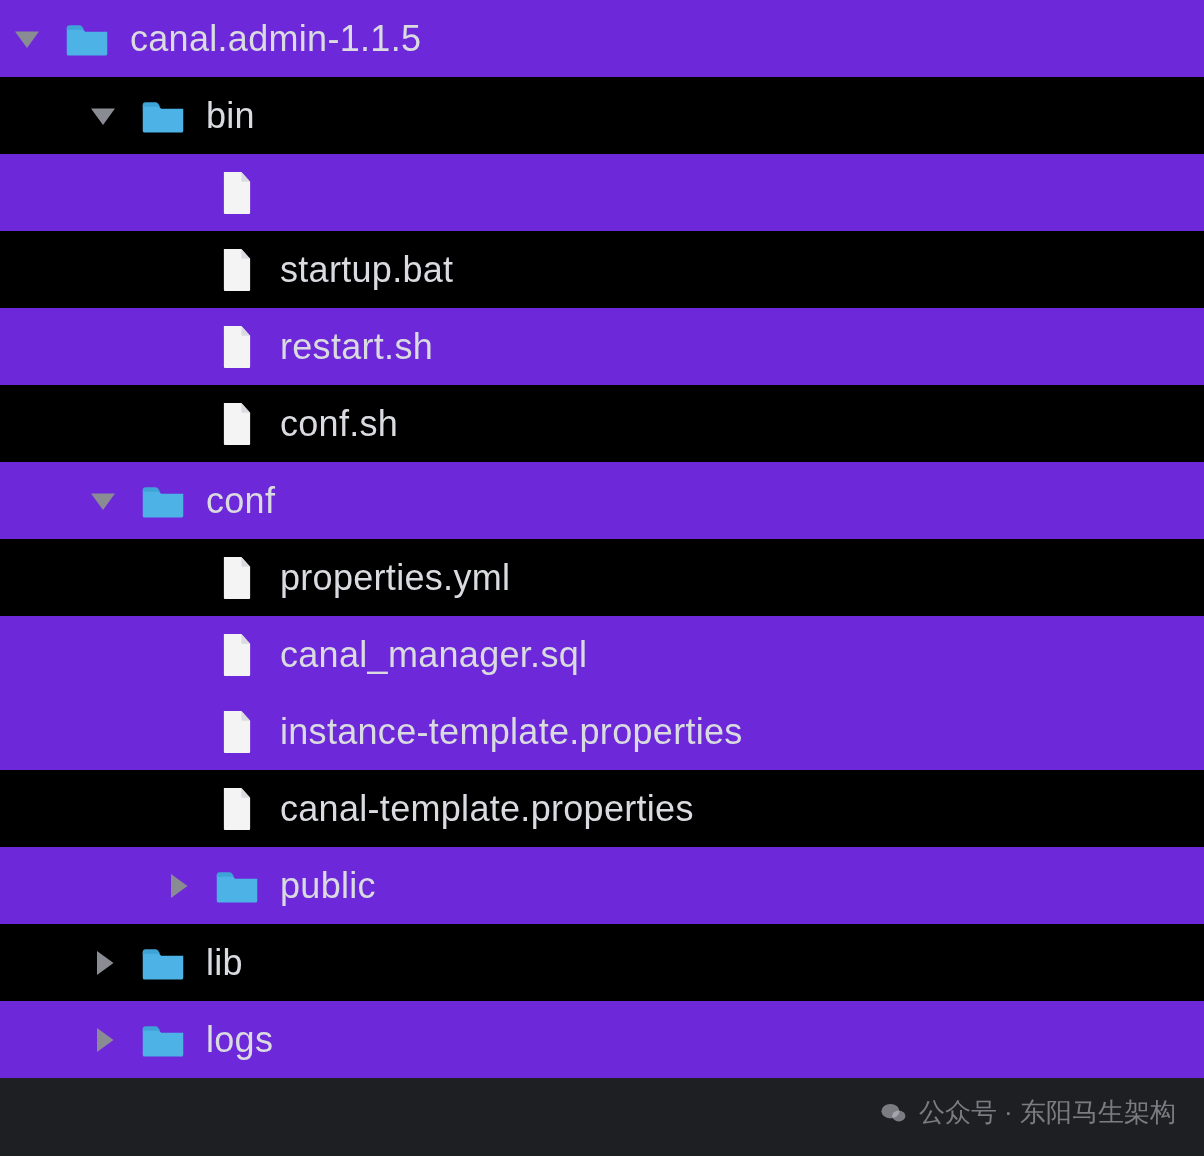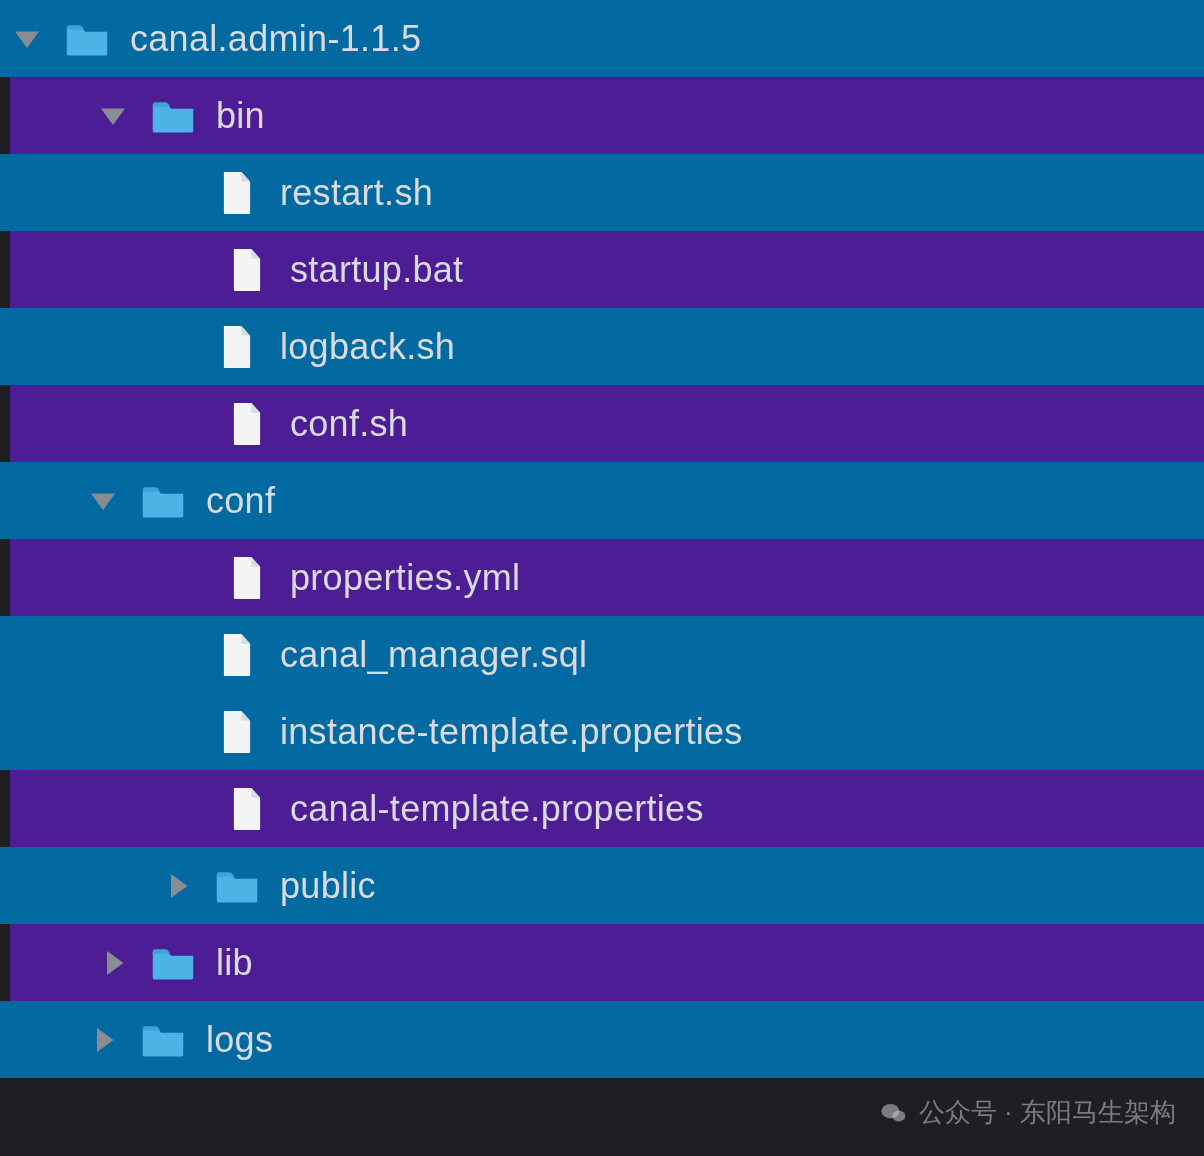--- a/index.html
+++ b/index.html
@@ -17,22 +17,22 @@
   }
   .row {
     display: flex;
     align-items: center;
     height: 77px;
     font-size: 36px;
     font-weight: 400;
     padding-left: 12px;
     user-select: none;
   }
-  .row.alt { background: #0369a1; }
-  .row.plain { background: #4c1d95; margin-left: 10px; }
+  .row.alt { background: #6d28d9; }
+  .row.plain { background: #000000; }
 
   
   .ind-0 { padding-left: 12px; }
   .ind-1 { padding-left: 88px; }
   .ind-2 { padding-left: 162px; }
 
   .arrow {
     width: 30px;
     height: 30px;
     display: flex;
@@ -149,41 +149,40 @@
     <span class="label">bin</span>
   </div>
 
   <div class="row alt ind-2">
     <span class="spacer-arrow"></span>
     <span class="icon">
       <svg width="34" height="44">
           <use href="#file"></use>
         </svg>
     </span>
+  </div>
+
+  <div class="row plain ind-2">
+    <span class="spacer-arrow"></span>
+    <span class="icon">
+      <svg width="34" height="44">
+          <use href="#file"></use>
+        </svg>
+    </span>
+    <span class="label">startup.bat</span>
+  </div>
+
+  <div class="row alt ind-2">
+    <span class="spacer-arrow"></span>
+    <span class="icon">
+      <svg width="34" height="44">
+          <use href="#file"></use>
+        </svg>
+    </span>
     <span class="label">restart.sh</span>
-  </div>
-
-  <div class="row plain ind-2">
-    <span class="spacer-arrow"></span>
-    <span class="icon">
-      <svg width="34" height="44">
-          <use href="#file"></use>
-        </svg>
-    </span>
-    <span class="label">startup.bat</span>
-  </div>
-
-  <div class="row alt ind-2">
-    <span class="spacer-arrow"></span>
-    <span class="icon">
-      <svg width="34" height="44">
-          <use href="#file"></use>
-        </svg>
-    </span>
-    <span class="label">logback.sh</span>
   </div>
 
   <div class="row plain ind-2">
     <span class="spacer-arrow"></span>
     <span class="icon">
       <svg width="34" height="44">
           <use href="#file"></use>
         </svg>
     </span>
     <span class="label">conf.sh</span>

